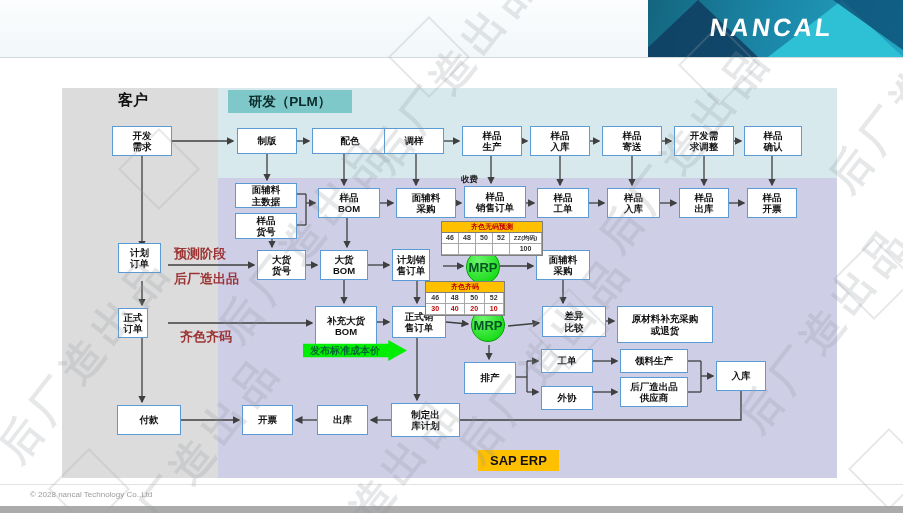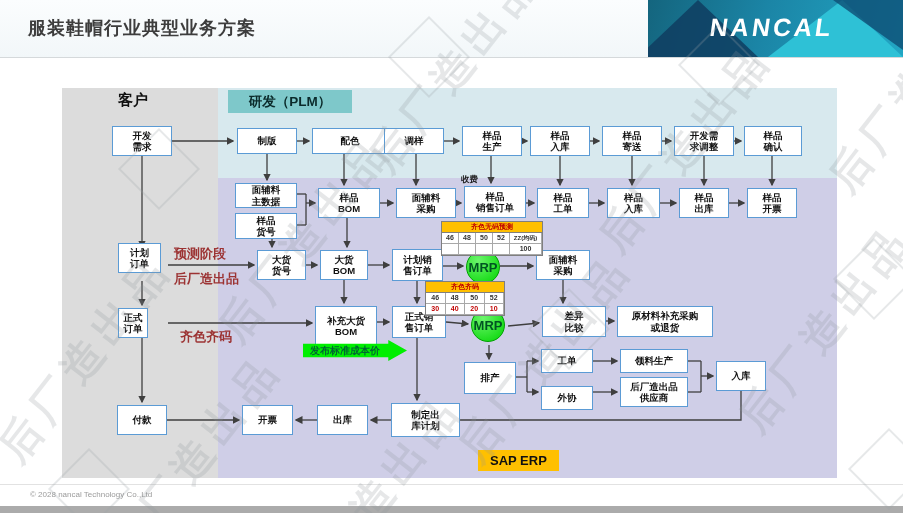--- a/index.html
+++ b/index.html
@@ -44,21 +44,20 @@
   .wm .dia{position:absolute;width:54px;height:54px;border:2.5px solid #9aa2a8;opacity:.25;transform:rotate(45deg);}
   
   .fline{position:absolute;left:0;top:484px;width:903px;border-top:1px solid #e2e2e2;}
   .fcopy{position:absolute;left:30px;top:490px;font-size:8px;color:#9b9b9b;}
   .fbar{position:absolute;left:0;top:506px;width:903px;height:7px;background:#ababab;}
 </style>
 </head>
 <body>
 
 <div class="hdr">
-  <div class="title">服装鞋帽行业典型业务方案</div>
   <div class="banner">
     <div class="t1"></div>
     <div class="t2"></div>
     <div class="t3"></div>
     <div class="brand">NANCAL</div>
   </div>
 </div>
 
 <div class="lane-customer"></div>
 <div class="lane-plm"></div>
@@ -187,21 +186,21 @@
 <div class="charge">收费</div>
 
 <div class="box" style="left:118px;top:243px;width:43px;height:30px">计划
 订单</div>
 <div class="rlabel" style="left:174px;top:245px">预测阶段</div>
 <div class="rlabel" style="left:174px;top:270px">后厂造出品</div>
 <div class="box" style="left:257px;top:250px;width:49px;height:30px">大货
 货号</div>
 <div class="box" style="left:320px;top:250px;width:48px;height:30px">大货
 BOM</div>
-<div class="box" style="left:392px;top:249px;width:51px;height:32px">计划销
+<div class="box" style="left:392px;top:249px;width:38px;height:32px">计划销
 售订单</div>
 <div class="mrp" style="left:466px;top:250px">MRP</div>
 <div class="box" style="left:536px;top:250px;width:54px;height:30px">面辅料
 采购</div>
 
 <div class="stable" style="left:441px;top:221px;width:100px;grid-template-columns:17px 17px 17px 17px 32px">
   <div class="th" style="grid-column:1/6">齐色无码预测</div>
   <div class="td">46</div>
   <div class="td">48</div>
   <div class="td">50</div>
@@ -217,21 +216,21 @@
 <div class="box" style="left:118px;top:308px;width:30px;height:30px">正式
 订单</div>
 <div class="rlabel" style="left:180px;top:328px">齐色齐码</div>
 <div class="box" style="left:315px;top:306px;width:62px;height:40px">补充大货
 BOM</div>
 <div class="box" style="left:392px;top:306px;width:54px;height:32px">正式销
 售订单</div>
 <div class="mrp" style="left:471px;top:308px">MRP</div>
 <div class="box" style="left:542px;top:306px;width:64px;height:31px">差异
 比较</div>
-<div class="box" style="left:617px;top:306px;width:96px;height:31px">原材料补充采购
+<div class="box" style="left:617px;top:306px;width:96px;height:37px">原材料补充采购
 或退货</div>
 <div class="garrow">发布标准成本价</div>
 
 <div class="stable" style="left:425px;top:281px;width:78px;grid-template-columns:19.5px 19.5px 19.5px 19.5px">
   <div class="th" style="grid-column:1/5">齐色齐码</div>
   <div class="td">46</div>
   <div class="td">48</div>
   <div class="td">50</div>
   <div class="td">52</div>
   <div class="td red">30</div>
@@ -241,21 +240,21 @@
 </div>
 
 <div class="box" style="left:464px;top:362px;width:52px;height:32px">排产</div>
 <div class="box" style="left:541px;top:349px;width:52px;height:24px">工单</div>
 <div class="box" style="left:541px;top:386px;width:52px;height:24px">外协</div>
 <div class="box" style="left:620px;top:349px;width:68px;height:24px">领料生产</div>
 <div class="box" style="left:620px;top:377px;width:68px;height:30px">后厂造出品
 供应商</div>
 <div class="box" style="left:716px;top:361px;width:50px;height:30px">入库</div>
 
-<div class="box" style="left:117px;top:405px;width:50px;height:30px">付款</div>
+<div class="box" style="left:117px;top:405px;width:64px;height:30px">付款</div>
 <div class="box" style="left:242px;top:405px;width:51px;height:30px">开票</div>
 <div class="box" style="left:317px;top:405px;width:51px;height:30px">出库</div>
 <div class="box" style="left:391px;top:403px;width:69px;height:34px">制定出
 库计划</div>
 
 <div class="wm">
   <span style="left:-40px;top:330px">后厂造出品</span>
   <span style="left:70px;top:430px">后厂造出品</span>
   <span style="left:330px;top:40px">后厂造出品</span>
   <span style="left:180px;top:210px">后厂造出品</span>

